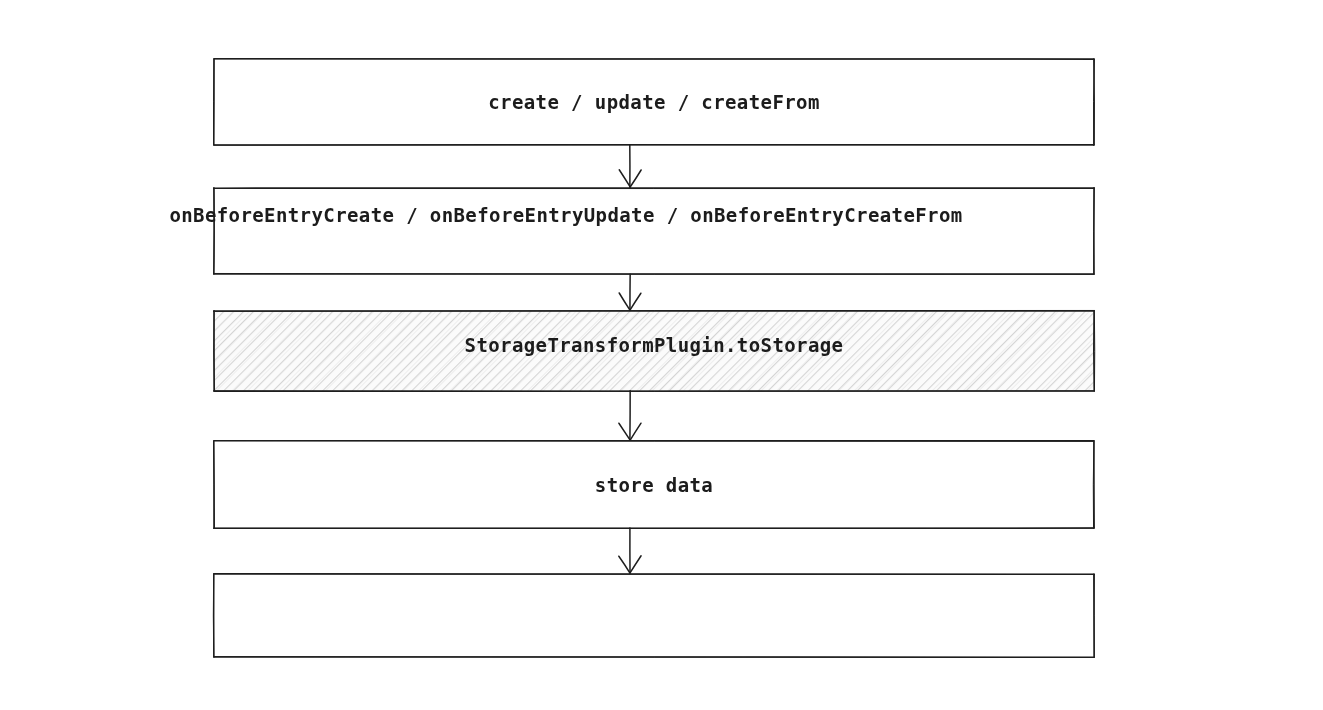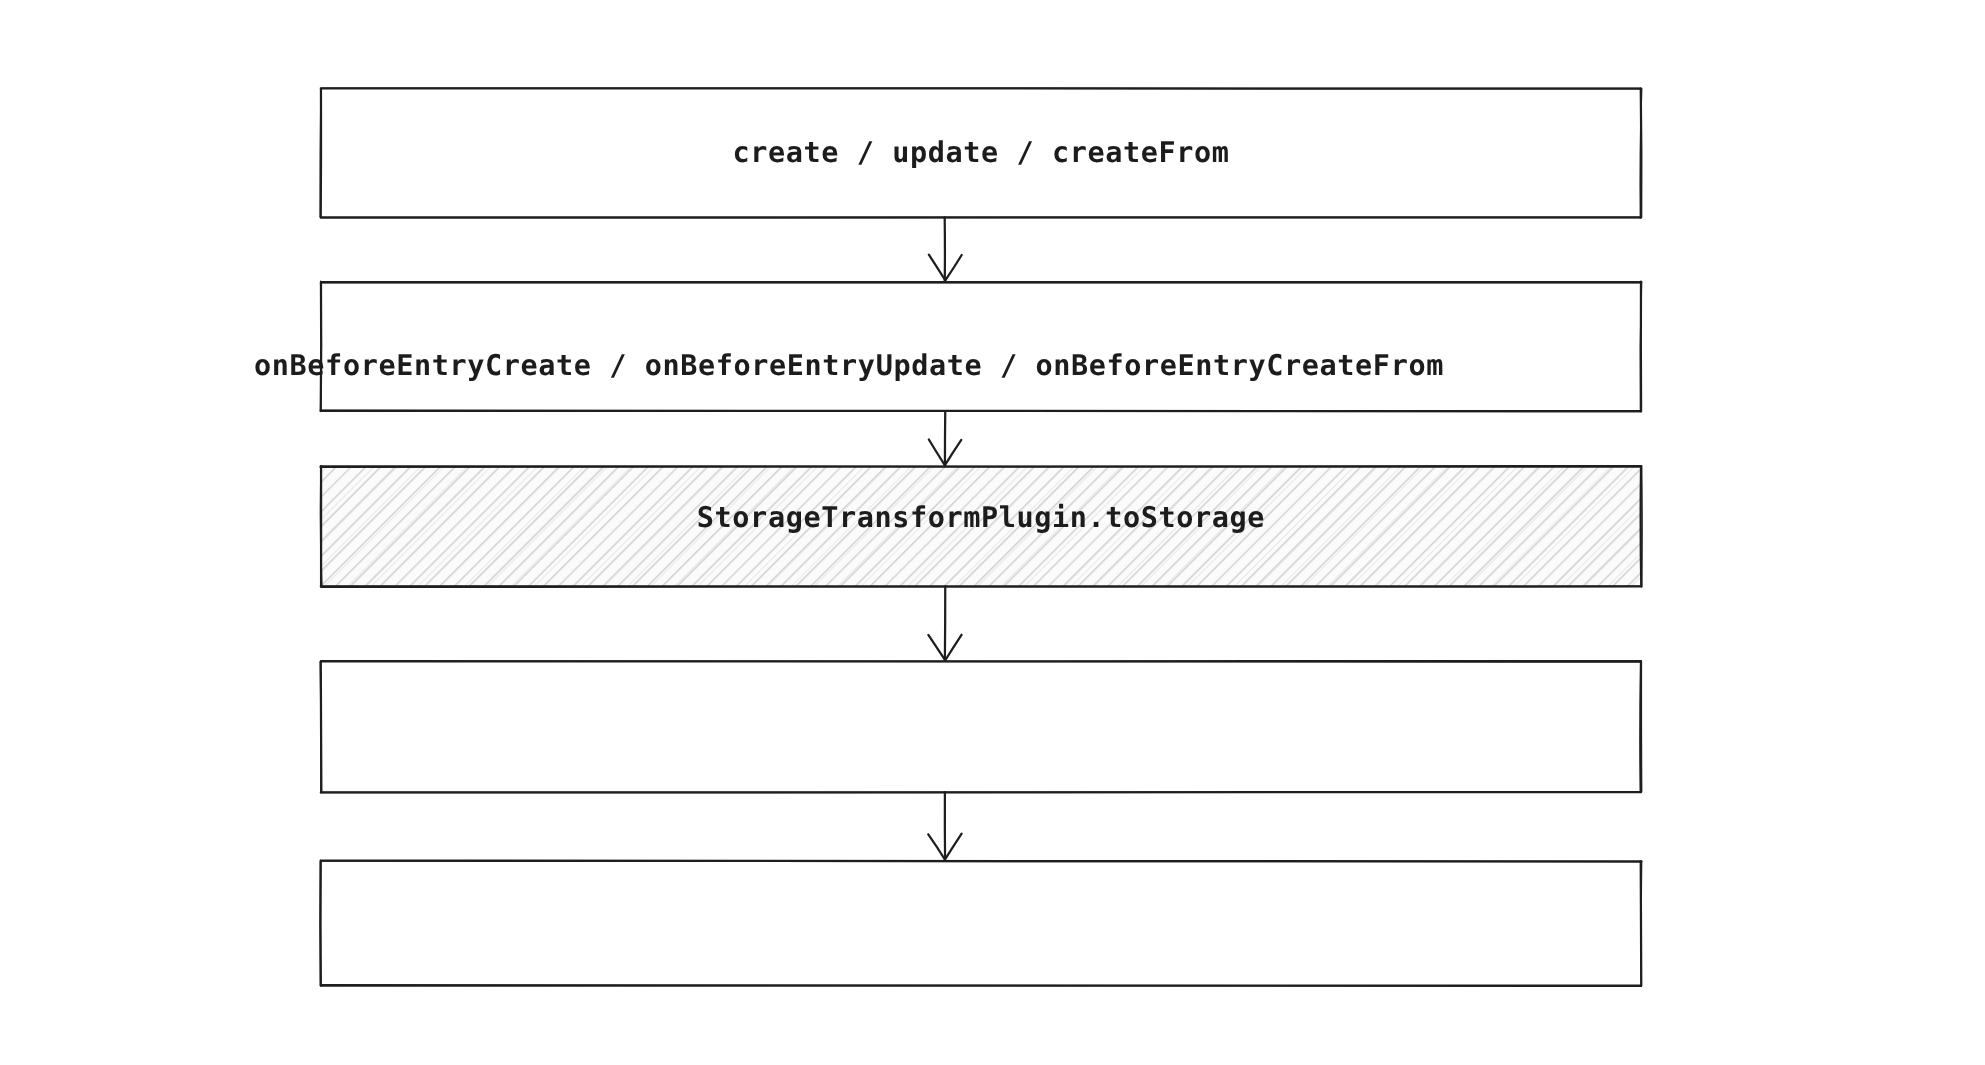--- a/index.html
+++ b/index.html
@@ -133,19 +133,20 @@
         <g>
           <path d="M 629.9260164579265 528.0586083705111 Q 629.8221210908713 550.889174274583 630.0308831808068 573.0536198203004" fill="none" stroke="#1e1e1e" stroke-width="1.5" stroke-linecap="round" stroke-linejoin="round"></path>
           <path d="M 618.8245491695471 556.1978925794587 Q 624.8766395747087 564.6813321293711 629.9805829607558 573.1578214233311" fill="none" stroke="#1e1e1e" stroke-width="1.5" stroke-linecap="round" stroke-linejoin="round"></path>
           <path d="M 641.0893232933429 555.7565912136373 Q 635.5093238547022 564.2060259800433 630.0285276022174 572.9634104679401" fill="none" stroke="#1e1e1e" stroke-width="1.5" stroke-linecap="round" stroke-linejoin="round"></path>
         </g>
       </g>
   </svg>
 
   <div class="node-label" style="left:214px; top:59px; width:880px; height:86px;">create / update / createFrom</div>
 
-  <div class="node-label" style="left:214px; top:201px; width:704px; height:86px;">onBeforeEntryCreate / onBeforeEntryUpdate / onBeforeEntryCreateFrom</div>
+  <div class="node-label" style="left:214px; top:172px; width:704px; height:86px;">onBeforeEntryCreate / onBeforeEntryUpdate / onBeforeEntryCreateFrom</div>
 
   <div class="node-label" style="left:214px; top:311px; width:880px; height:68px;">StorageTransformPlugin.toStorage</div>
 
+  <div class="node-label" style="left:214px; top:441px; width:880px; height:87px;">store data</div>
 
 
 </div>
 
 </body></html>

